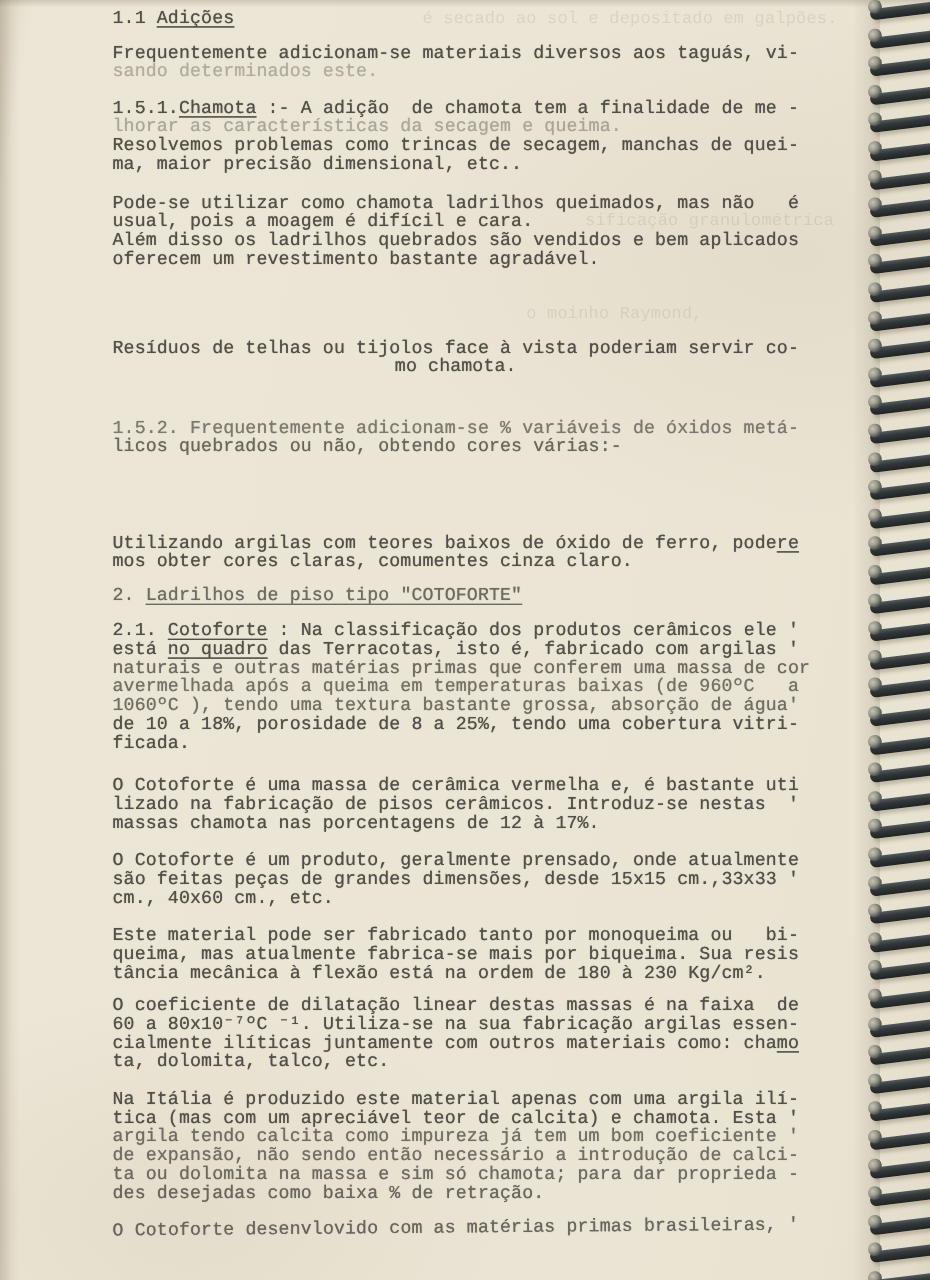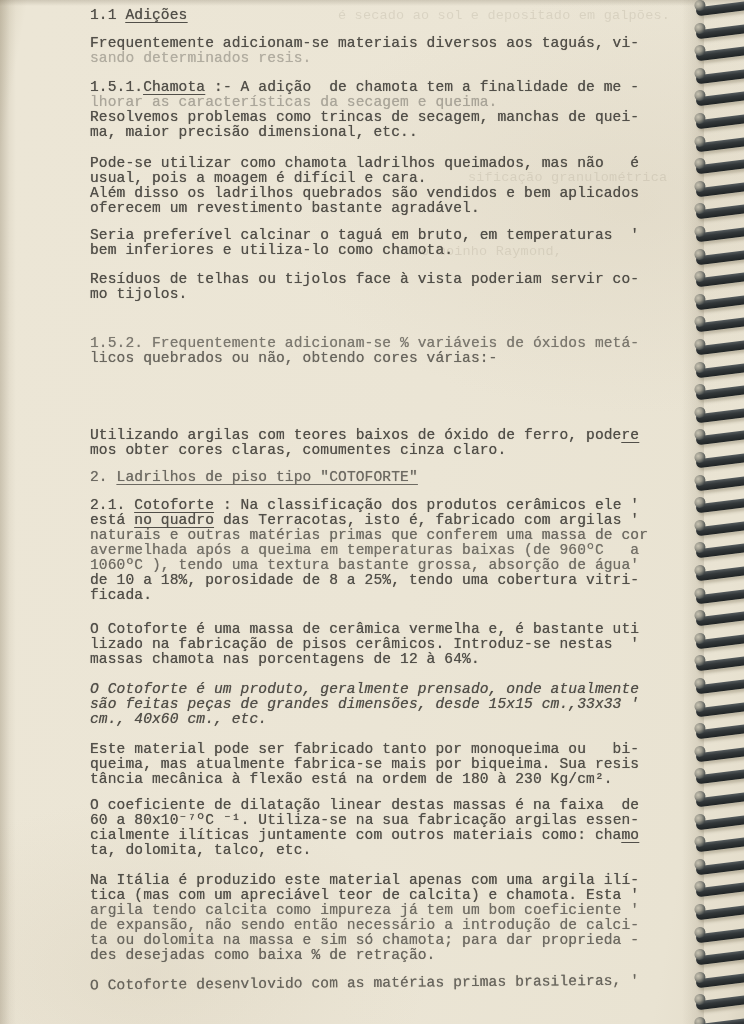--- a/index.html
+++ b/index.html
@@ -70,31 +70,30 @@
 </head>
 <body>
 
 <div class="paper"></div>
 <div class="left-edge"></div>
 <div class="top-edge"></div>
 <div class="binding-shadow"></div>
 
 <div class="text-layer">
     <div class="block" style="top: 8px; left: 90px;"><div class="tline"><span>1.1 </span><span class="u">Adições</span></div></div>
-    <div class="block" style="top: 36px; left: 90px;"><div class="tline"><span>Frequentemente adicionam-se materiais diversos aos taguás, vi-</span></div><div class="tline" style="opacity: 0.38;"><span>sando determinados resis.</span></div></div>
+    <div class="block" style="top: 36px; left: 90px;"><div class="tline"><span>Frequentemente adicionam-se materiais diversos aos taguás, vi-</span></div><div class="tline" style="opacity: 0.38;"><span>sando determinados este.</span></div></div>
     <div class="block" style="top: 80px; left: 90px;"><div class="tline"><span>1.5.1.</span><span class="u">Chamota</span><span> :- A adição  de chamota tem a finalidade de me -</span></div><div class="tline" style="opacity: 0.42;"><span>lhorar as características da secagem e queima.</span></div><div class="tline"><span>Resolvemos problemas como trincas de secagem, manchas de quei-</span></div><div class="tline"><span>ma, maior precisão dimensional, etc..</span></div></div>
     <div class="block" style="top: 156px; left: 90px;"><div class="tline"><span>Pode-se utilizar como chamota ladrilhos queimados, mas não   é</span></div><div class="tline"><span>usual, pois a moagem é difícil e cara.</span></div><div class="tline"><span>Além disso os ladrilhos quebrados são vendidos e bem aplicados</span></div><div class="tline"><span>oferecem um revestimento bastante agradável.</span></div></div>
-    <div class="block" style="top: 228px; left: 90px;"><div class="tline"><span>Seria preferível calcinar o taguá em bruto, em temperaturas  '</span></div><div class="tline"><span>bem inferiores e utiliza-lo como chamota.</span></div></div>
-    <div class="block" style="top: 272px; left: 90px;"><div class="tline"><span>Resíduos de telhas ou tijolos face à vista poderiam servir co-</span></div><div class="tline"><span>mo tijolos.</span></div></div>
+    <div class="block" style="top: 272px; left: 90px; text-align: center;"><div class="tline"><span>Resíduos de telhas ou tijolos face à vista poderiam servir co-</span></div><div class="tline"><span>mo chamota.</span></div></div>
     <div class="block" style="top: 336px; left: 90px;"><div class="tline" style="opacity: 0.72;"><span>1.5.2. Frequentemente adicionam-se % variáveis de óxidos metá-</span></div><div class="tline" style="opacity: 0.85;"><span>licos quebrados ou não, obtendo cores várias:-</span></div></div>
     <div class="block" style="top: 428px; left: 90px;"><div class="tline"><span>Utilizando argilas com teores baixos de óxido de ferro, pode</span><span class="u">re</span></div><div class="tline"><span>mos obter cores claras, comumentes cinza claro.</span></div></div>
     <div class="block" style="top: 470px; left: 90px;"><div class="tline" style="opacity: 0.82;"><span>2. </span><span class="u">Ladrilhos de piso tipo "COTOFORTE"</span></div></div>
     <div class="block" style="top: 498px; left: 90px;"><div class="tline"><span>2.1. </span><span class="u">Cotoforte</span><span> : Na classificação dos produtos cerâmicos ele '</span></div><div class="tline"><span>está </span><span class="u">no quadro</span><span> das Terracotas, isto é, fabricado com argilas '</span></div><div class="tline" style="opacity: 0.82;"><span>naturais e outras matérias primas que conferem uma massa de cor</span></div><div class="tline" style="opacity: 0.78;"><span>avermelhada após a queima em temperaturas baixas (de 960ºC   a</span></div><div class="tline" style="opacity: 0.8;"><span>1060ºC ), tendo uma textura bastante grossa, absorção de água'</span></div><div class="tline"><span>de 10 a 18%, porosidade de 8 a 25%, tendo uma cobertura vitri-</span></div><div class="tline"><span>ficada.</span></div></div>
-    <div class="block" style="top: 622px; left: 90px;"><div class="tline"><span>O Cotoforte é uma massa de cerâmica vermelha e, é bastante uti</span></div><div class="tline"><span>lizado na fabricação de pisos cerâmicos. Introduz-se nestas  '</span></div><div class="tline"><span>massas chamota nas porcentagens de 12 à 64%.</span></div></div>
-    <div class="block" style="top: 682px; left: 90px; font-style: italic;"><div class="tline"><span>O Cotoforte é um produto, geralmente prensado, onde atualmente</span></div><div class="tline"><span>são feitas peças de grandes dimensões, desde 15x15 cm.,33x33 '</span></div><div class="tline"><span>cm., 40x60 cm., etc.</span></div></div>
+    <div class="block" style="top: 622px; left: 90px;"><div class="tline"><span>O Cotoforte é uma massa de cerâmica vermelha e, é bastante uti</span></div><div class="tline"><span>lizado na fabricação de pisos cerâmicos. Introduz-se nestas  '</span></div><div class="tline"><span>massas chamota nas porcentagens de 12 à 17%.</span></div></div>
+    <div class="block" style="top: 682px; left: 90px;"><div class="tline"><span>O Cotoforte é um produto, geralmente prensado, onde atualmente</span></div><div class="tline"><span>são feitas peças de grandes dimensões, desde 15x15 cm.,33x33 '</span></div><div class="tline"><span>cm., 40x60 cm., etc.</span></div></div>
     <div class="block" style="top: 742px; left: 90px;"><div class="tline"><span>Este material pode ser fabricado tanto por monoqueima ou   bi-</span></div><div class="tline"><span>queima, mas atualmente fabrica-se mais por biqueima. Sua resis</span></div><div class="tline"><span>tância mecânica à flexão está na ordem de 180 à 230 Kg/cm².</span></div></div>
     <div class="block" style="top: 798px; left: 90px;"><div class="tline"><span>O coeficiente de dilatação linear destas massas é na faixa  de</span></div><div class="tline"><span>60 a 80x10⁻⁷ºC ⁻¹. Utiliza-se na sua fabricação argilas essen-</span></div><div class="tline"><span>cialmente ilíticas juntamente com outros materiais como: cha</span><span class="u">mo</span></div><div class="tline"><span>ta, dolomita, talco, etc.</span></div></div>
     <div class="block" style="top: 873px; left: 90px;"><div class="tline"><span>Na Itália é produzido este material apenas com uma argila ilí-</span></div><div class="tline"><span>tica (mas com um apreciável teor de calcita) e chamota. Esta '</span></div><div class="tline" style="opacity: 0.8;"><span>argila tendo calcita como impureza já tem um bom coeficiente '</span></div><div class="tline" style="opacity: 0.8;"><span>de expansão, não sendo então necessário a introdução de calci-</span></div><div class="tline" style="opacity: 0.82;"><span>ta ou dolomita na massa e sim só chamota; para dar proprieda -</span></div><div class="tline" style="opacity: 0.85;"><span>des desejadas como baixa % de retração.</span></div></div>
     <div class="block" style="top: 976px; left: 90px; transform: rotate(-0.5deg);"><div class="tline" style="opacity: 0.85;"><span>O Cotoforte desenvlovido com as matérias primas brasileiras, '</span></div></div>
     <div class="ghost" style="left: 338px; top: 8px;">é secado ao sol e depositado em galpões.</div>
     <div class="ghost" style="left: 468px; top: 170px;">sificação granulométrica</div>
     <div class="ghost" style="left: 421px; top: 244px;">o moinho Raymond,</div>
   </div>
 
 <div class="page-number">120</div>

